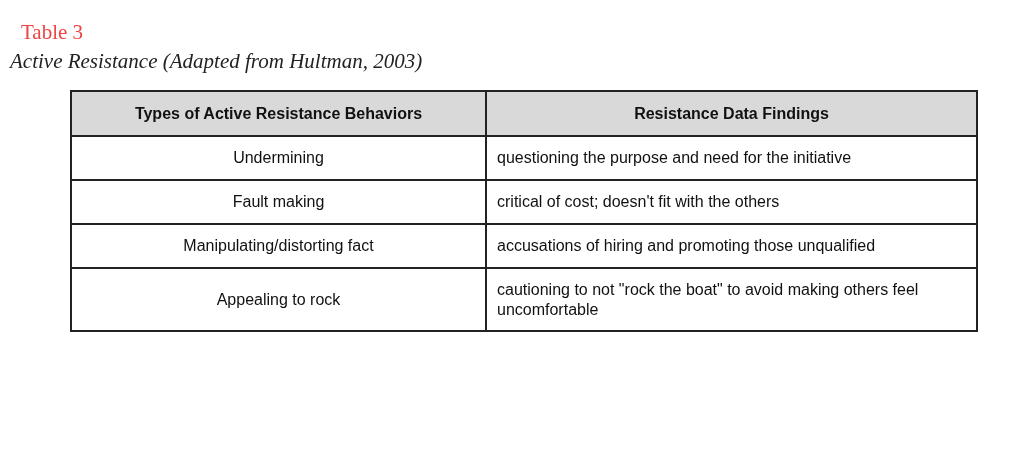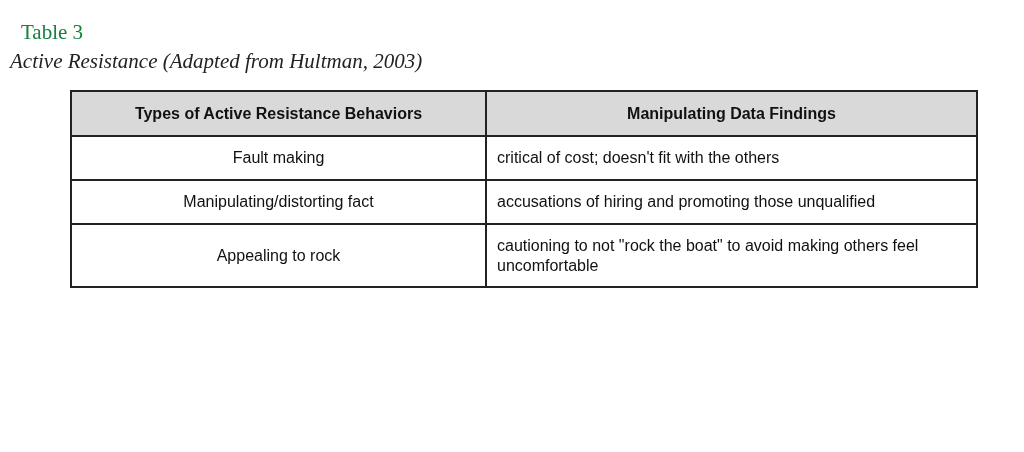--- a/index.html
+++ b/index.html
@@ -1,35 +1,39 @@
 <!DOCTYPE html>
 <html><head>
 <meta charset="utf-8">
 <style>
   html,body{margin:0;padding:0;background:#fff;}
   body{width:1024px;height:452px;position:relative;overflow:hidden;}
-  .t-label{position:absolute;left:21px;top:20px;font-family:"Liberation Serif",serif;font-size:21px;color:#15803d;}
+  .t-label{position:absolute;left:21px;top:20px;font-family:"Liberation Serif",serif;font-size:21px;color:#ef4444;}
   .t-title{position:absolute;left:10px;top:49px;font-family:"Liberation Serif",serif;font-style:italic;font-size:21px;color:#222;}
   table{position:absolute;left:70px;top:90px;width:908px;border-collapse:collapse;font-family:"Liberation Sans",sans-serif;font-size:16px;color:#111;border-radius:22px;}
   td,th{border:2px solid #222;}
   th{background:#d9d9d9;font-weight:bold;height:41px;text-align:center;font-size:16px;}
   td.c1{width:411px;text-align:center;}
   td.c2{text-align:left;padding:0 10px;line-height:20px;}
 </style>
 </head>
 <body>
 
 <div class="t-label">Table 3</div>
 <div class="t-title">Active Resistance (Adapted from Hultman, 2003)</div>
 
 <table>
   <tbody>
       <tr>
     <th>Types of Active Resistance Behaviors</th>
-    <th>Manipulating Data Findings</th>
+    <th>Resistance Data Findings</th>
+  </tr>
+  <tr style="height:44px">
+    <td class="c1">Undermining</td>
+    <td class="c2">questioning the purpose and need for the initiative</td>
   </tr>
   <tr style="height:44px">
     <td class="c1">Fault making</td>
     <td class="c2">critical of cost; doesn't fit with the others</td>
   </tr>
   <tr style="height:44px">
     <td class="c1">Manipulating/distorting fact</td>
     <td class="c2">accusations of hiring and promoting those unqualified</td>
   </tr>
   <tr style="height:63px">

